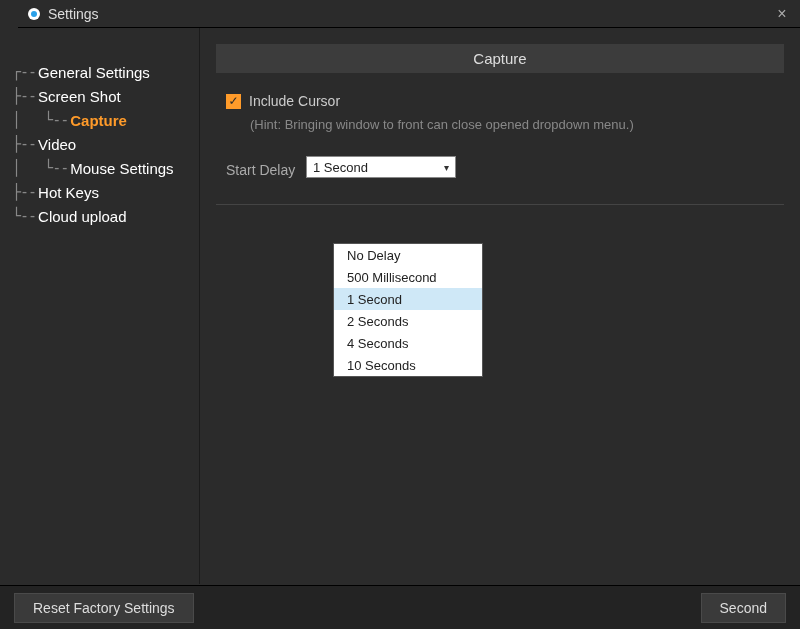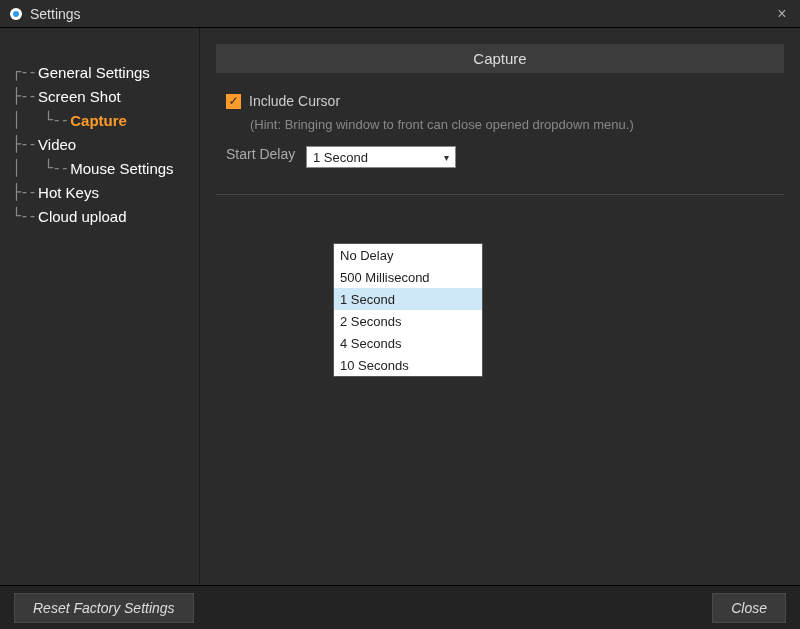--- a/index.html
+++ b/index.html
@@ -12,20 +12,21 @@
       color: #ccc;
       overflow: hidden;
     }
     .titlebar {
       height: 28px;
       background: #2b2b2b;
       display: flex;
       align-items: center;
       padding: 0 8px;
       border-bottom: 1px solid #000;
+      margin-left: 18px;
     }
     .title-icon {
       width: 16px; height: 16px;
       margin-right: 6px;
       display: inline-flex; align-items: center; justify-content: center;
     }
     .title-text { color: #ddd; font-size: 14px; flex: 1; }
     .close-x {
       color: #aaa; font-size: 16px; width: 20px; text-align: center;
       cursor: pointer;
@@ -83,25 +84,25 @@
       display: inline-flex;
       align-items: center;
       justify-content: center;
       font-size: 12px;
       line-height: 1;
     }
     .chk.checked { border-color: #ff9b2a; background: #ff9b2a; color: #2b2b2b; }
     .hint {
       color: #888;
       font-size: 13px;
-      margin: -6px 0 14px 24px;
+      margin: -6px 0 24px 24px;
     }
     .select-row {
       display: flex;
-      align-items: flex-start;
+      align-items: flex-end;
     }
     .select-label { width: 80px; color: #aaa; }
     .select-box {
       background: #fff;
       color: #222;
       border: 1px solid #888;
       width: 150px;
       height: 22px;
       display: flex;
       align-items: center;
@@ -115,38 +116,37 @@
       position: absolute;
       top: 243px;
       left: 333px;
       width: 150px;
       background: #fff;
       color: #222;
       border: 1px solid #555;
       font-size: 13px;
     }
     .dd-item {
-      padding: 2px 6px;
+      padding: 2px 13px;
       height: 22px;
       display: flex;
       align-items: center;
       cursor: pointer;
     }
     .dd-item.hl { background: #cfe8f7; }
     .footer {
       position: absolute;
       bottom: 0; left: 0; right: 0;
       height: 44px;
       background: #232323;
       border-top: 1px solid #000;
       display: flex;
       align-items: center;
       padding: 0 14px;
       justify-content: space-between;
-      font-style: italic;
     }
     .btn {
       background: #3a3a3a;
       color: #ddd;
       border: 1px solid #4a4a4a;
       height: 30px;
       padding: 0 18px;
       font-size: 14px;
       display: inline-flex;
       align-items: center;
@@ -226,14 +226,14 @@
   <div class="dd-item">No Delay</div>
   <div class="dd-item">500 Millisecond</div>
   <div class="dd-item hl">1 Second</div>
   <div class="dd-item">2 Seconds</div>
   <div class="dd-item">4 Seconds</div>
   <div class="dd-item">10 Seconds</div>
 </div>
 
 <div class="footer">
   <div class="btn">Reset Factory Settings</div>
-  <div class="btn">Close</div>
+  <div class="btn">Second</div>
 </div>
 
 </body></html>

